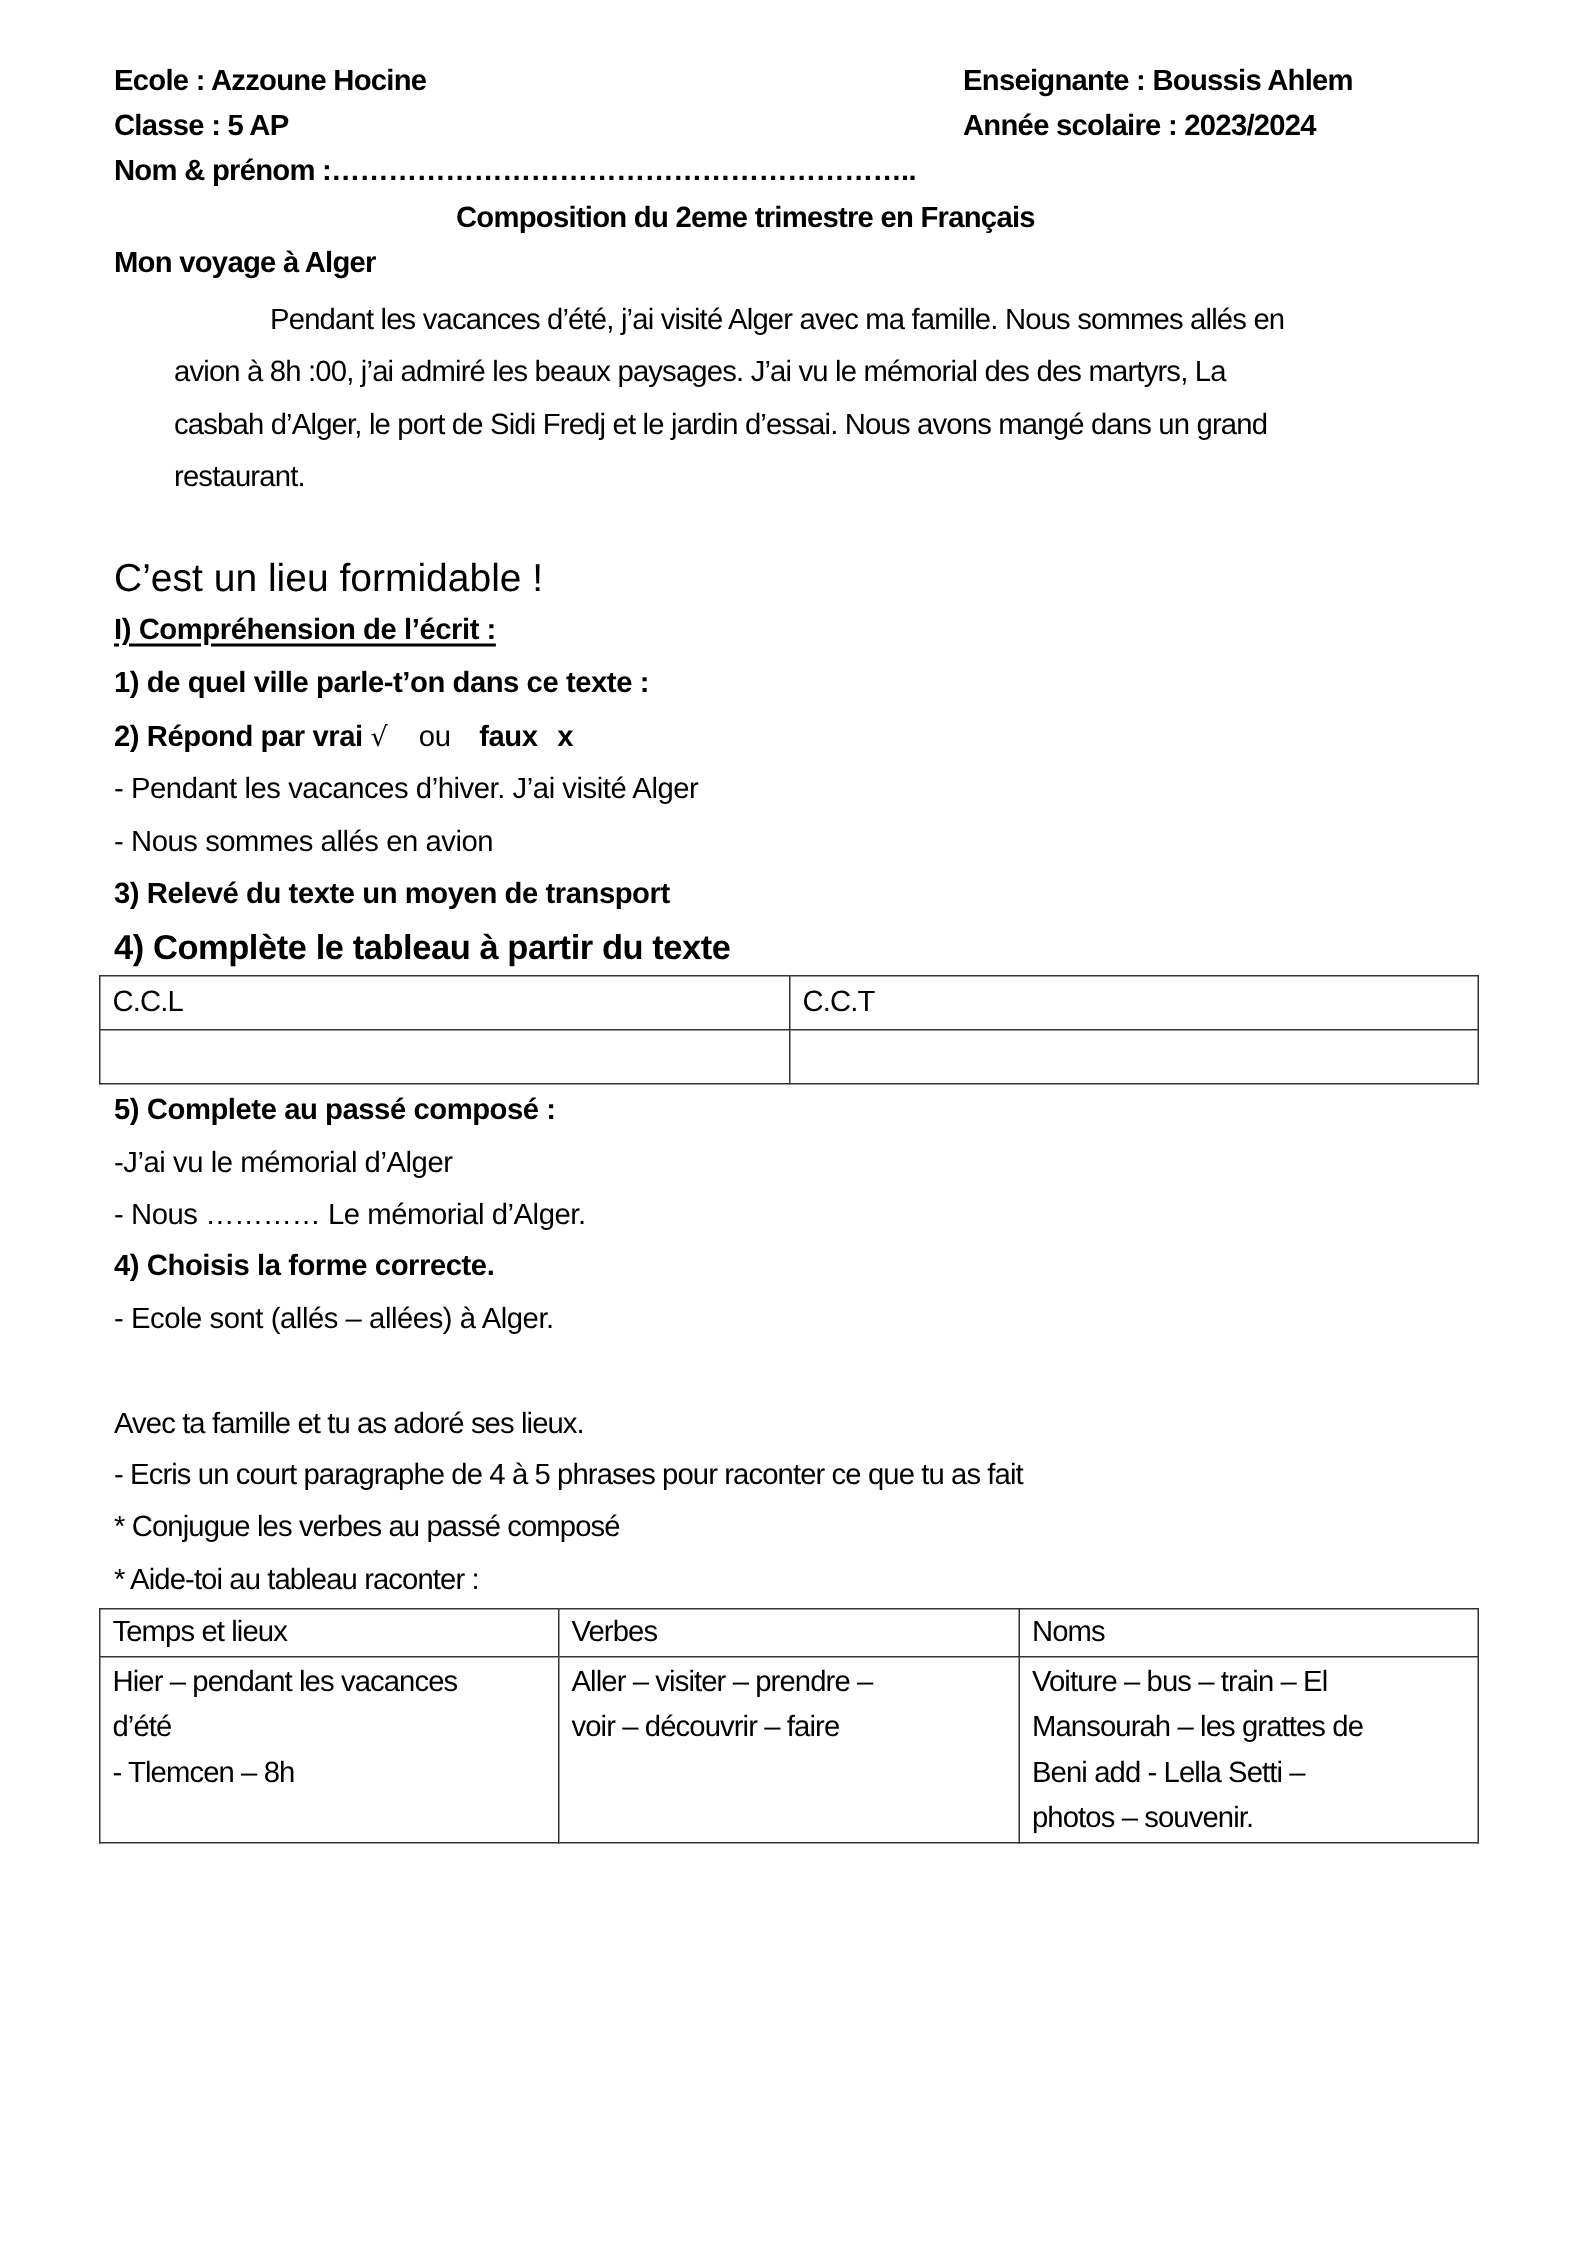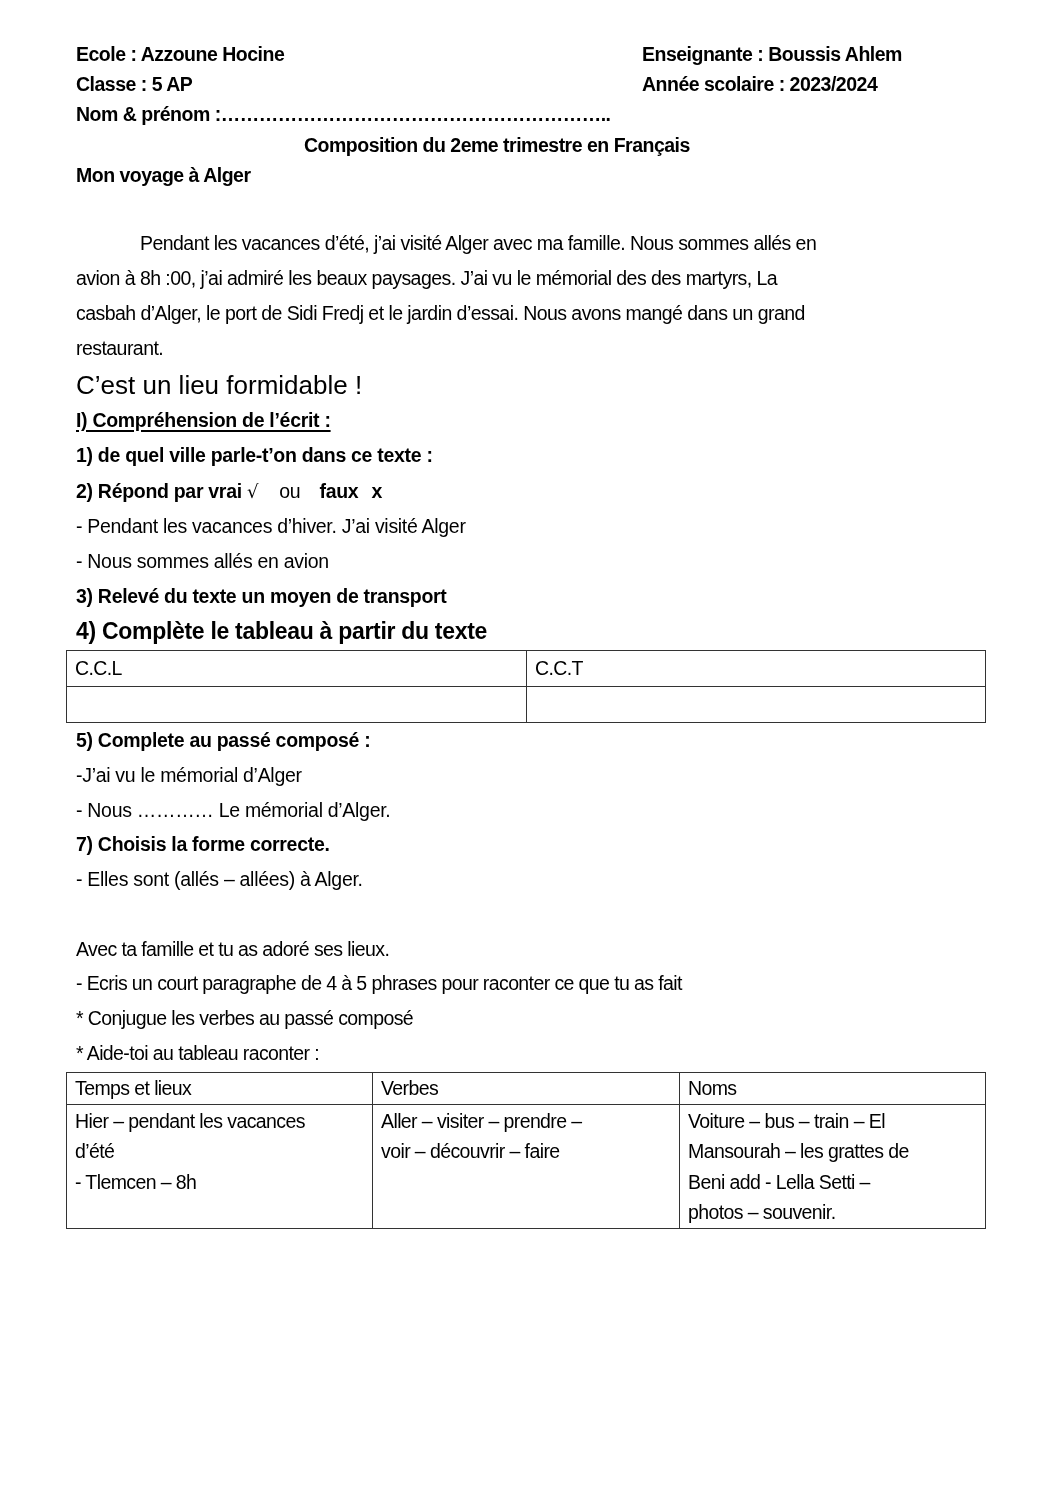--- a/index.html
+++ b/index.html
@@ -54,21 +54,21 @@
 
   <div class="line hdr" style="top:42px;">Ecole : Azzoune Hocine</div>
   <div class="line hdr right" style="top:42px;">Enseignante : Boussis Ahlem</div>
   <div class="line hdr" style="top:72px;">Classe : 5 AP</div>
   <div class="line hdr right" style="top:72px;">Année scolaire : 2023/2024</div>
   <div class="line hdr" style="top:102px;">Nom &amp; prénom :……………………………………………………..</div>
   <div class="line hdr" style="top:133px; left:304px;">Composition du 2eme trimestre en Français</div>
 
   <div class="line hdr" style="top:163px;">Mon voyage à Alger</div>
 
-  <div class="para" style="top:226px;">
+  <div class="para" style="top:196px;margin-left:40px;">
     <div style="padding-left:64px;">Pendant les vacances d’été, j’ai visité Alger avec ma famille. Nous sommes allés en</div>
     <div>avion à 8h :00, j’ai admiré les beaux paysages. J’ai vu le mémorial des des martyrs, La</div>
     <div>casbah d’Alger, le port de Sidi Fredj et le jardin d’essai. Nous avons mangé dans un grand</div>
     <div>restaurant.</div>
   </div>
 
   <div class="line" style="top:373px; font-size:26px;">C’est un lieu formidable !</div>
 
   <div class="line b u" style="top:408px; font-size:19.5px; letter-spacing:-0.3px;">I) Compréhension de l’écrit :</div>
   <div class="line b" style="top:443px; font-size:19.5px; letter-spacing:-0.3px;">1) de quel ville parle-t’on dans ce texte :</div>
@@ -95,22 +95,22 @@
     <tr>
       <td></td>
       <td></td>
     </tr>
   </tbody>
     </table>
 
   <div class="line b" style="top:728px; font-size:19.5px; letter-spacing:-0.3px;">5) Complete au passé composé :</div>
   <div class="line" style="top:763px; font-size:19.5px; letter-spacing:-0.3px;">-J’ai vu le mémorial d’Alger</div>
   <div class="line" style="top:798px; font-size:19.5px; letter-spacing:-0.3px;">- Nous ………… Le mémorial d’Alger.</div>
-  <div class="line b" style="top:832px; font-size:19.5px; letter-spacing:-0.3px;">7) Choisis la forme correcte.</div>
-  <div class="line" style="top:867px; font-size:19.5px; letter-spacing:-0.3px;">- Elles sont (allés – allées) à Alger.</div>
+  <div class="line b" style="top:832px; font-size:19.5px; letter-spacing:-0.3px;">4) Choisis la forme correcte.</div>
+  <div class="line" style="top:867px; font-size:19.5px; letter-spacing:-0.3px;">- Ecole sont (allés – allées) à Alger.</div>
 
   <div class="line" style="top:937px; font-size:19.5px; letter-spacing:-0.6px;">Avec ta famille et tu as adoré ses lieux.</div>
   <div class="line" style="top:971px; font-size:19.5px; letter-spacing:-0.6px;">- Ecris un court paragraphe de 4 à 5 phrases pour raconter ce que tu as fait</div>
   <div class="line" style="top:1006px; font-size:19.5px; letter-spacing:-0.6px;">* Conjugue les verbes au passé composé</div>
   <div class="line" style="top:1041px; font-size:19.5px; letter-spacing:-0.6px;">* Aide-toi au tableau raconter :</div>
 
   <table id="tbl-aide">
     <tbody>
         <tr class="head">
       <td style="width:306px;">Temps et lieux</td>

